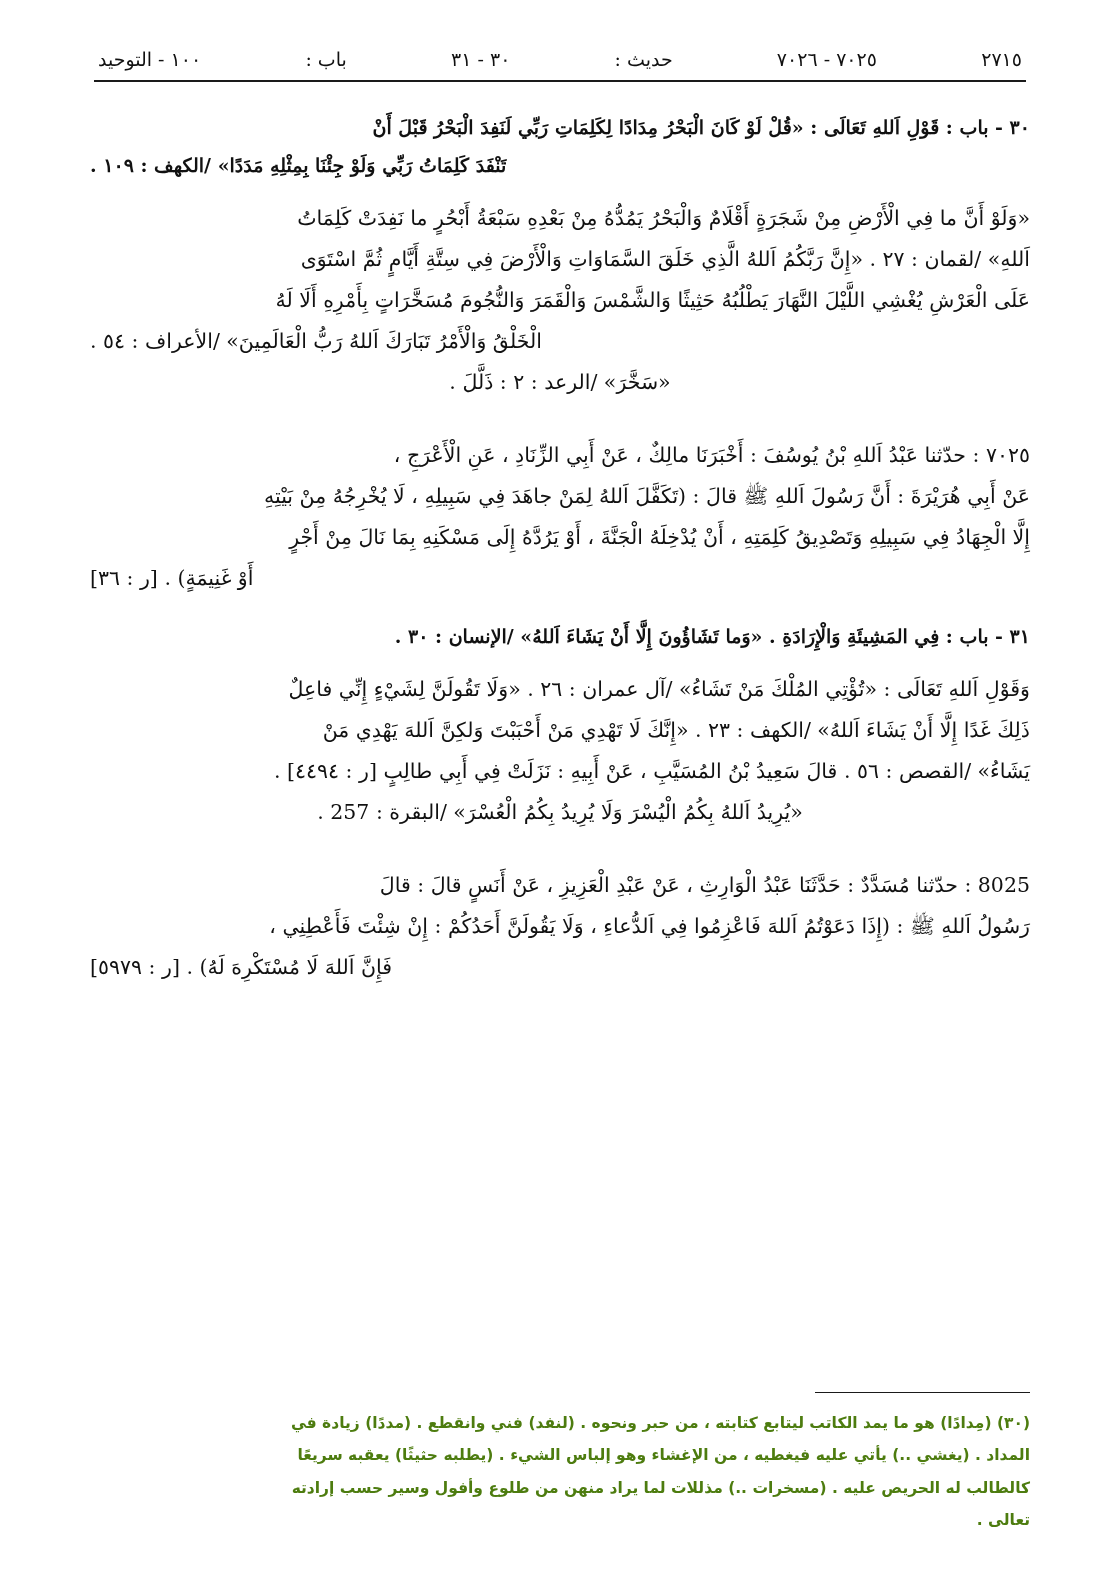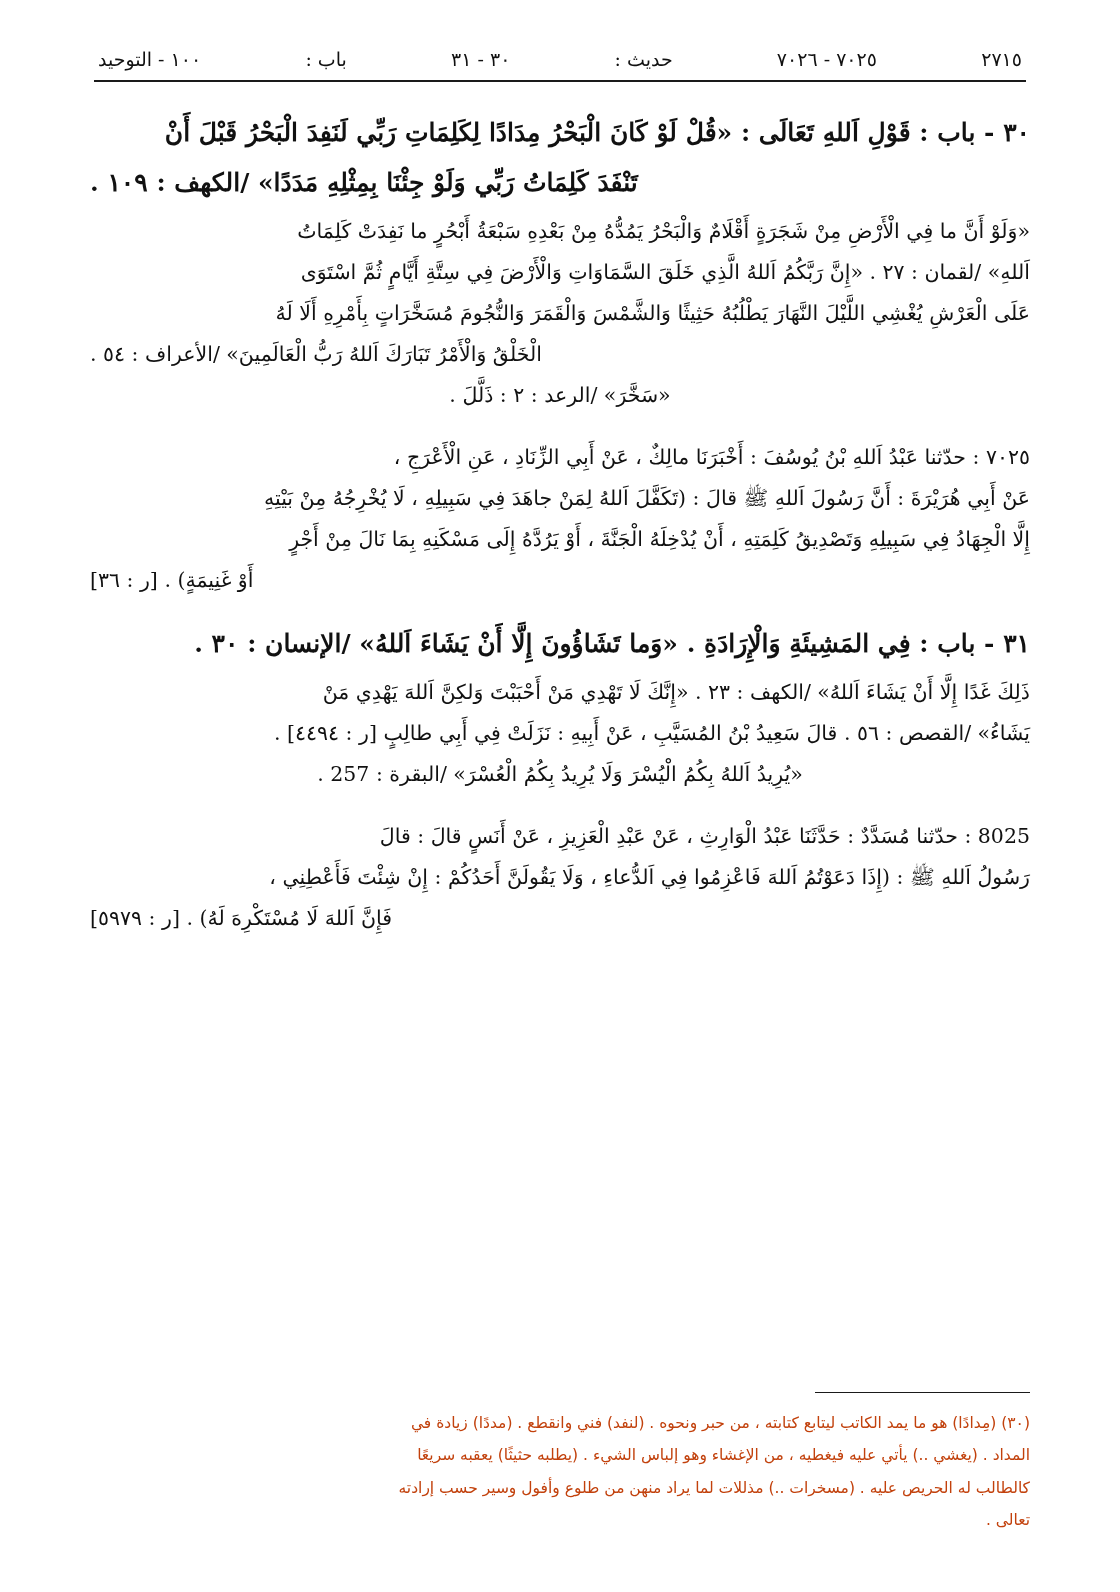--- a/index.html
+++ b/index.html
@@ -49,26 +49,26 @@
 
   
   .content {
     margin-top: 26px;
     font-size: 20.5px;
     line-height: 2.0;
     text-align: justify;
     text-justify: inter-word;
   }
   .para {
-    margin: 3px 0 4px 0;
+    margin: 14px 0 4px 0;
     text-align: justify;
   }
   .chapter-line {
     font-weight: bold;
-    font-size: 25px;
+    font-size: 19px;
     line-height: 2.0;
     text-align: justify;
     margin: 0 0 2px 0;
   }
   .chapter-line .tail {
     display: block;
     text-align: left;
   }
   .block-gap {
     height: 14px;
@@ -91,21 +91,22 @@
     width: 215px;
     margin: 0 0 14px auto;
     border: none;
     border-top: 1.6px solid #1a1a1a;
   }
   .footnote {
     font-family: "DejaVu Sans", "Liberation Sans", sans-serif;
     font-size: 15.5px;
     line-height: 2.1;
     text-align: justify;
-    color: #c2410c;
+    color: #4d7c0f;
+    font-weight: bold;
   }
   .footnote .fn-last {
     display: block;
     text-align: right;
   }
 </style>
 </head>
 <body>
 
 <div class="page">
@@ -145,20 +146,21 @@
       <div class="line-left">أَوْ غَنِيمَةٍ) . [ر : ٣٦]</div>
     </div>
 
     <div class="block-gap"></div>
 
     <div class="chapter-line">
       <span>٣١ - باب : فِي المَشِيئَةِ وَالْإِرَادَةِ . «وَما تَشَاؤُونَ إِلَّا أَنْ يَشَاءَ اَللهُ» /الإنسان : ٣٠ .</span>
     </div>
 
     <div class="para">
+      <div>وَقَوْلِ اَللهِ تَعَالَى : «تُؤْتِي المُلْكَ مَنْ تَشَاءُ» /آل عمران : ٢٦ . «وَلَا تَقُولَنَّ لِشَيْءٍ إِنِّي فاعِلٌ</div>
       <div>ذَلِكَ غَدًا إِلَّا أَنْ يَشَاءَ اَللهُ» /الكهف : ٢٣ . «إِنَّكَ لَا تَهْدِي مَنْ أَحْبَبْتَ وَلكِنَّ اَللهَ يَهْدِي مَنْ</div>
       <div>يَشَاءُ» /القصص : ٥٦ . قالَ سَعِيدُ بْنُ المُسَيَّبِ ، عَنْ أَبِيهِ : نَزَلَتْ فِي أَبِي طالِبٍ [ر : ٤٤٩٤] .</div>
       <div class="line-center">«يُرِيدُ اَللهُ بِكُمُ الْيُسْرَ وَلَا يُرِيدُ بِكُمُ الْعُسْرَ» /البقرة : 257 .</div>
     </div>
 
     <div class="block-gap"></div>
 
     <div class="para">
       <div>8025 : حدّثنا مُسَدَّدٌ : حَدَّثَنَا عَبْدُ الْوَارِثِ ، عَنْ عَبْدِ الْعَزِيزِ ، عَنْ أَنَسٍ قالَ : قالَ</div>
       <div>رَسُولُ اَللهِ ﷺ : (إِذَا دَعَوْتُمُ اَللهَ فَاعْزِمُوا فِي اَلدُّعاءِ ، وَلَا يَقُولَنَّ أَحَدُكُمْ : إِنْ شِئْتَ فَأَعْطِنِي ،</div>

